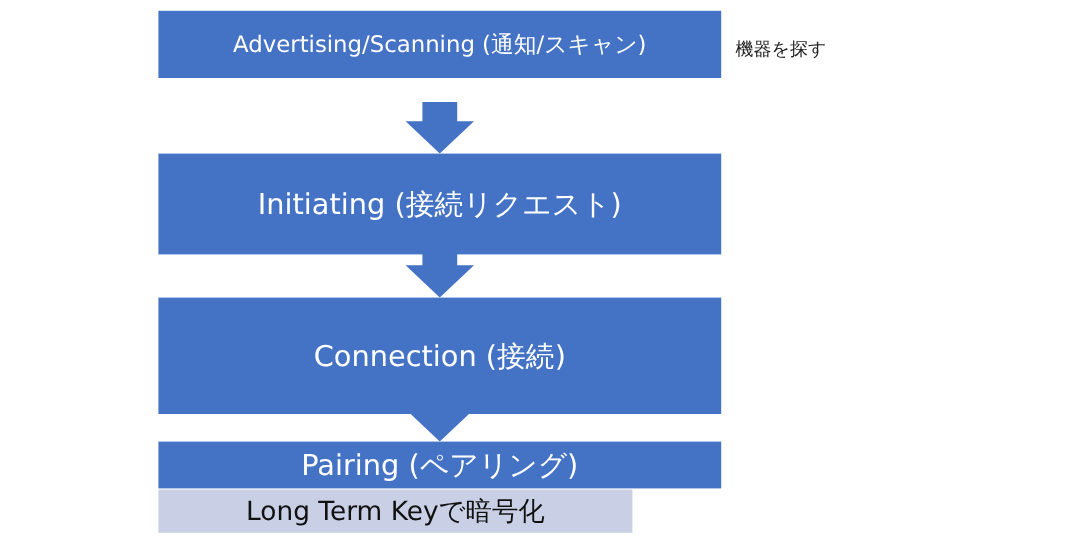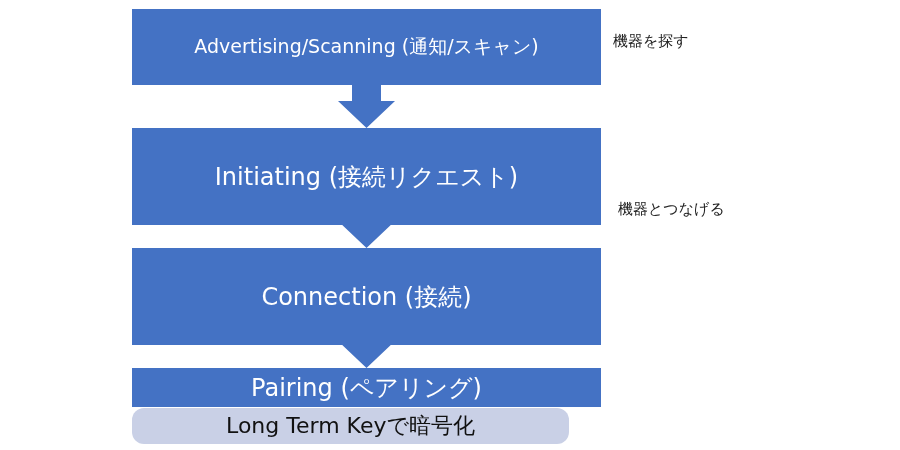--- a/index.html
+++ b/index.html
@@ -1,22 +1,22 @@
 <!DOCTYPE html>
 <html><head>
 <meta charset="utf-8">
 <style>
   html,body{margin:0;padding:0;background:#ffffff;}
   body{width:900px;height:450px;position:relative;overflow:hidden;font-family:"DejaVu Sans","Liberation Sans",sans-serif;}
   .box{position:absolute;left:132px;width:469px;background:#4472c4;color:#ffffff;display:flex;align-items:center;justify-content:center;white-space:nowrap;}
-  .b1{top:9px;height:76px;font-size:19px;}
-  .b2{top:128px;height:97px;font-size:24px;}
+  .b1{top:9px;height:56px;font-size:19px;}
+  .b2{top:128px;height:84px;font-size:24px;}
   .b3{top:248px;height:97px;font-size:24px;}
   .b4{top:368px;height:39px;font-size:24px;}
-  .sub{position:absolute;left:132px;width:437px;top:408px;height:36px;background:#c9d0e6;color:#111;display:flex;align-items:center;justify-content:center;font-size:22px;white-space:nowrap;border-radius:12px;}
+  .sub{position:absolute;left:132px;width:395px;top:408px;height:36px;background:#c9d0e6;color:#111;display:flex;align-items:center;justify-content:center;font-size:22px;white-space:nowrap;}
   .arrow{position:absolute;left:338px;width:57px;height:43px;}
   .a1{top:85px;} .a2{top:205px;} .a3{top:325px;}
   .note{position:absolute;color:#222;font-size:15px;line-height:22px;white-space:nowrap;}
   .n1{left:613px;top:30px;}
   .n2{left:618px;top:198px;}
 </style>
 </head>
 <body>
 
 <div class="box b1">
@@ -44,14 +44,13 @@
   <span>Pairing (ペアリング)</span>
 </div>
 <div class="sub">
   <span>Long Term Keyで暗号化</span>
 </div>
 
 <div class="note n1">
   <span>機器を探す</span>
 </div>
 <div class="note n2">
-  <div>機器とつなげる</div>
 </div>
 
 </body></html>

